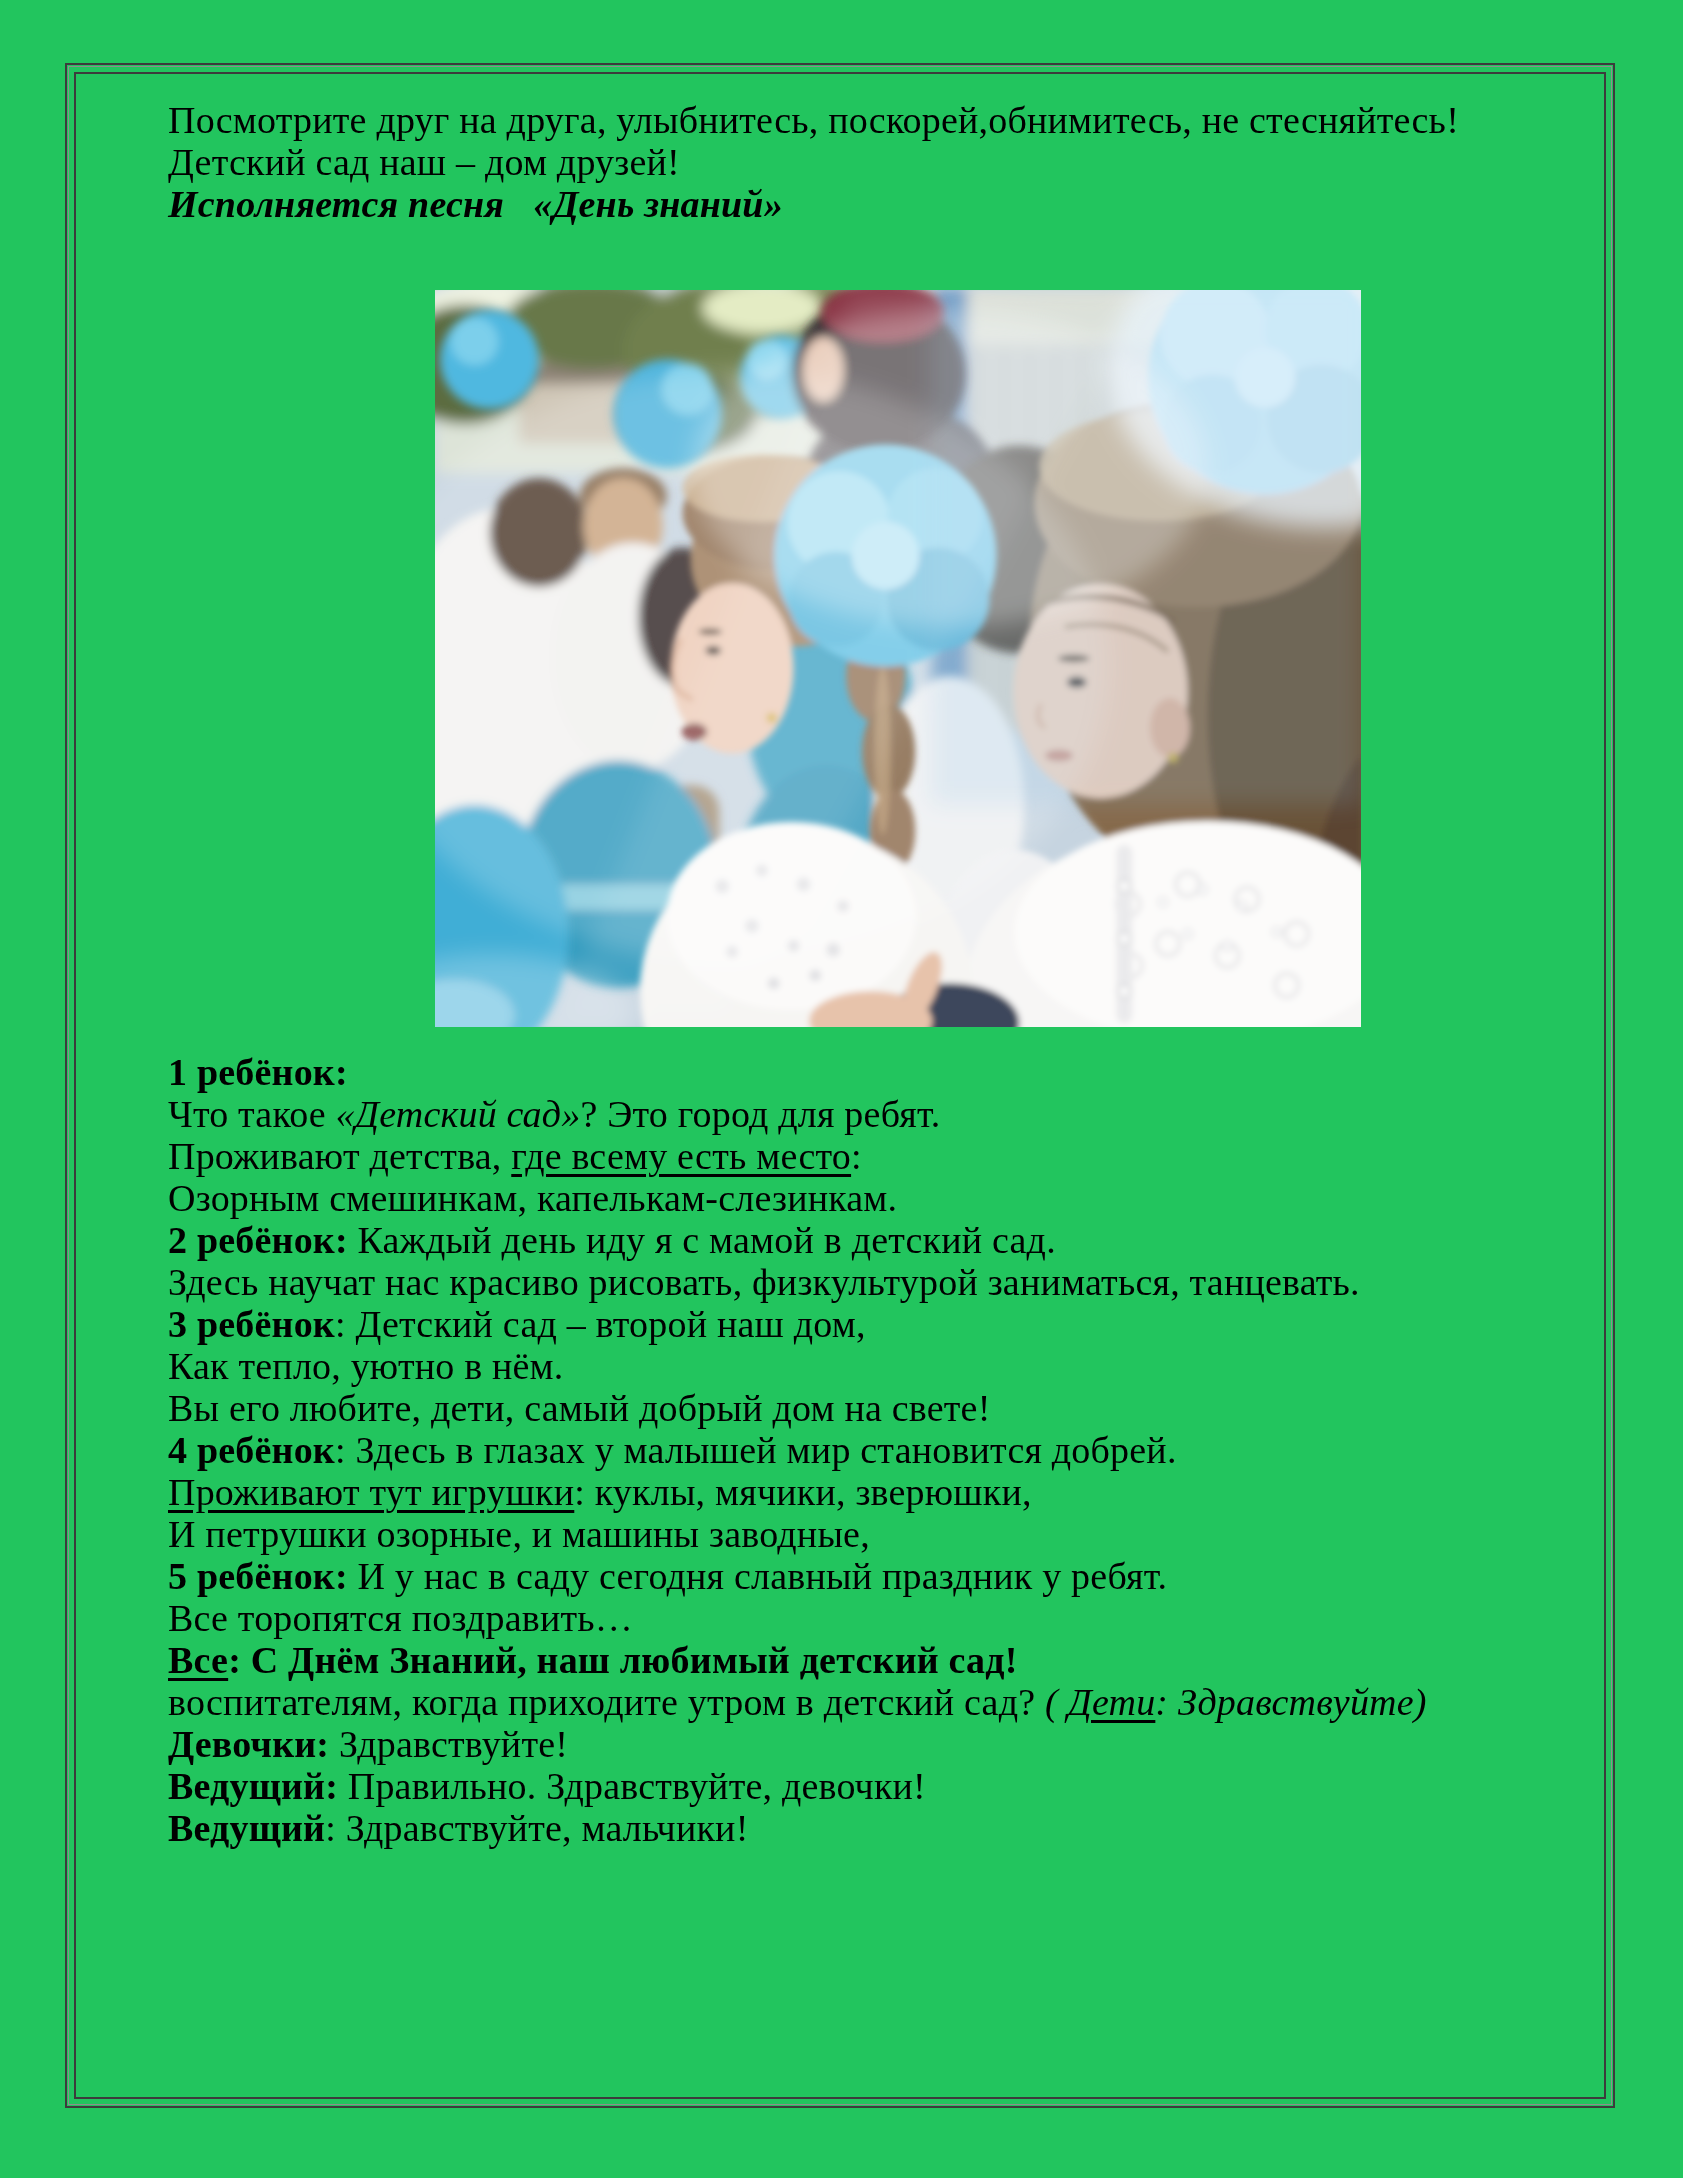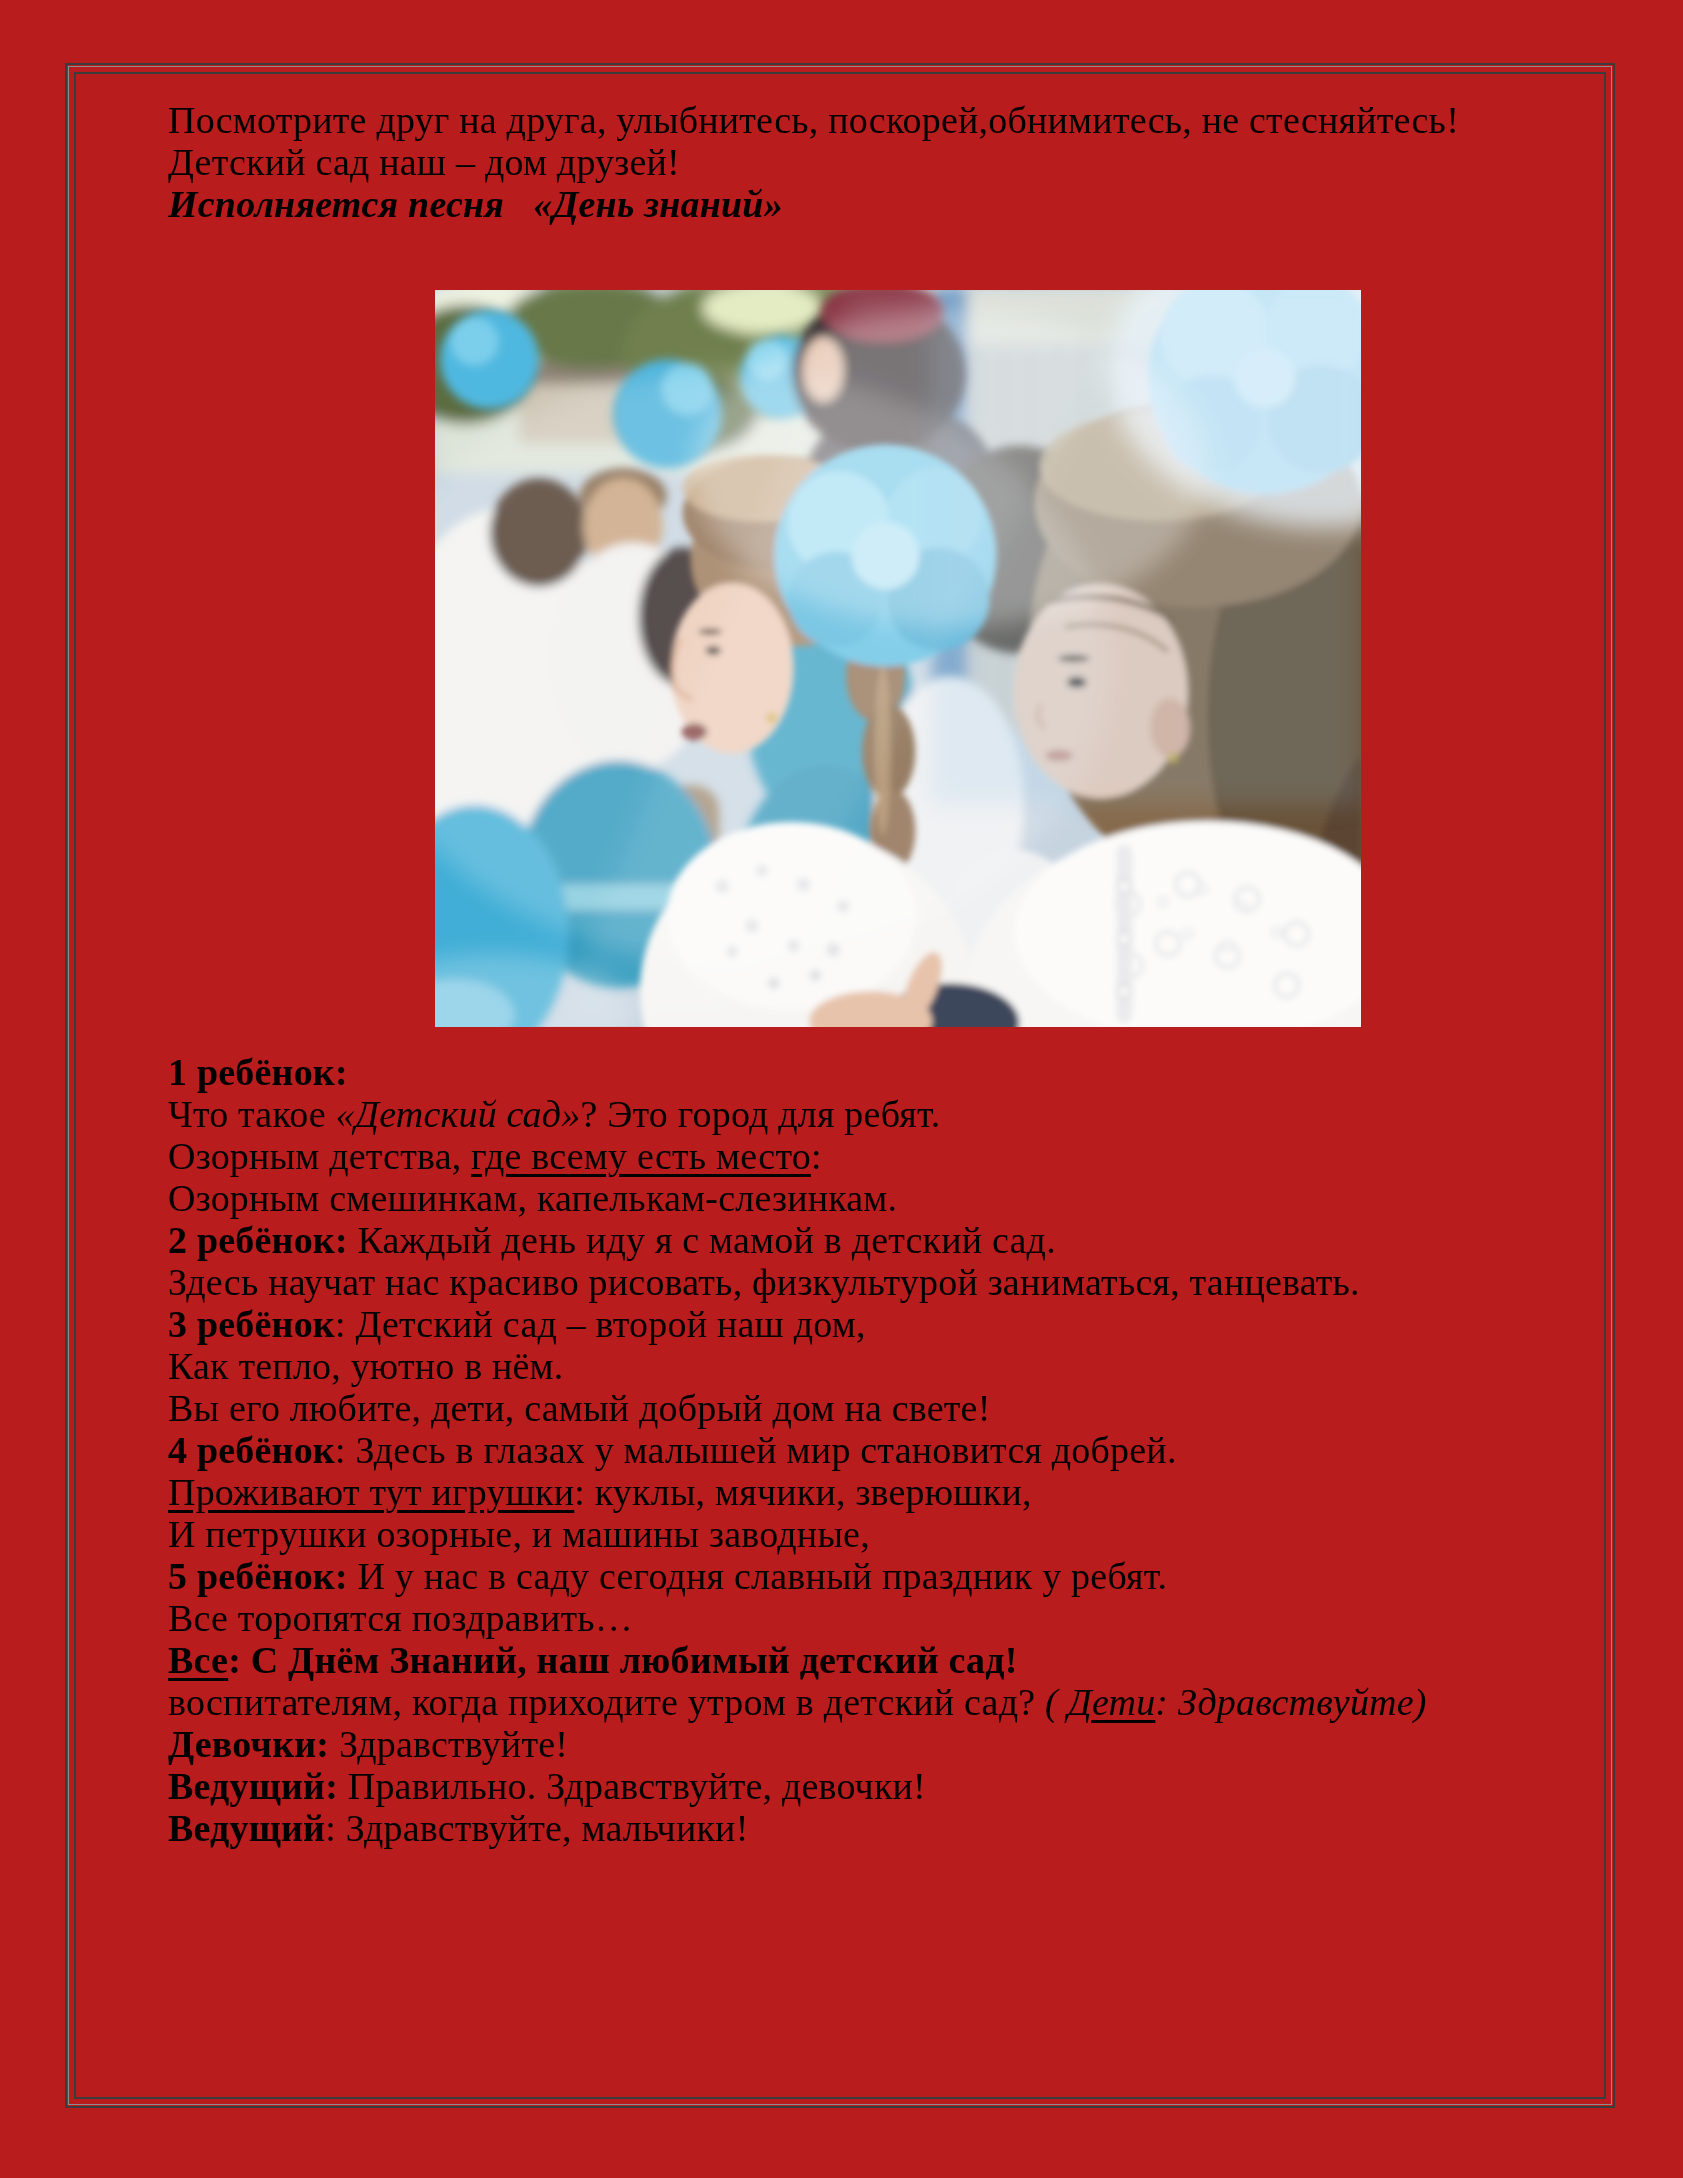--- a/index.html
+++ b/index.html
@@ -1,18 +1,18 @@
 <!DOCTYPE html>
 <html lang="ru"><head>
 <meta charset="utf-8">
 <style>
   html,body { margin:0; padding:0; background:#ffffff; }
   .page {
     position:relative; width:1683px; height:2178px;
-    background:#b91c1c; overflow:hidden;
+    background:#22c55e; overflow:hidden;
     font-family:"Liberation Serif", serif; color:#000;
   }
   
   .frame {
     position:absolute; left:65px; top:63px; width:1550px; height:2045px;
     border:2px solid #3c3c3c; box-sizing:border-box;
   }
   .frame-mid { position:absolute; inset:1px; border:1px solid #8d8d8d; }
   .frame-inner { position:absolute; inset:5px; border:2px solid #3c3c3c; }
 
@@ -234,21 +234,21 @@
           <ellipse cx="520" cy="180" rx="260" ry="160" fill="#ffffff" opacity="0.30"></ellipse>
           <ellipse cx="60" cy="730" rx="140" ry="60" fill="#ffffff" opacity="0.25"></ellipse>
           <polygon points="420,0 720,0 300,744 120,744" fill="#ffffff" opacity="0.10"></polygon>
         </g>
       </svg>
     </div>
 
     <div>
         <div class="line"><span class="b ">1 ребёнок:</span></div>
         <div class="line"><span class="">Что такое </span><span class="i ">«Детский сад»</span><span class="">? Это город для ребят.</span></div>
-        <div class="line"><span class="">Озорным детства, </span><span class="u">где всему есть место</span><span class="">:</span></div>
+        <div class="line"><span class="">Проживают детства, </span><span class="u">где всему есть место</span><span class="">:</span></div>
         <div class="line"><span class="">Озорным смешинкам, капелькам-слезинкам.</span></div>
         <div class="line"><span class="b ">2 ребёнок:</span><span class=""> Каждый день иду я с мамой в детский сад.</span></div>
         <div class="line"><span class="">Здесь научат нас красиво рисовать, физкультурой заниматься, танцевать.</span></div>
         <div class="line"><span class="b ">3 ребёнок</span><span class="">: Детский сад – второй наш дом,</span></div>
         <div class="line"><span class="">Как тепло, уютно в нём.</span></div>
         <div class="line"><span class="">Вы его любите, дети, самый добрый дом на свете!</span></div>
         <div class="line"><span class="b ">4 ребёнок</span><span class="">: Здесь в глазах у малышей мир становится добрей.</span></div>
         <div class="line"><span class="u">Проживают тут игрушки</span><span class="">: куклы, мячики, зверюшки,</span></div>
         <div class="line"><span class="">И петрушки озорные, и машины заводные,</span></div>
         <div class="line"><span class="b ">5 ребёнок:</span><span class=""> И у нас в саду сегодня славный праздник у ребят.</span></div>

